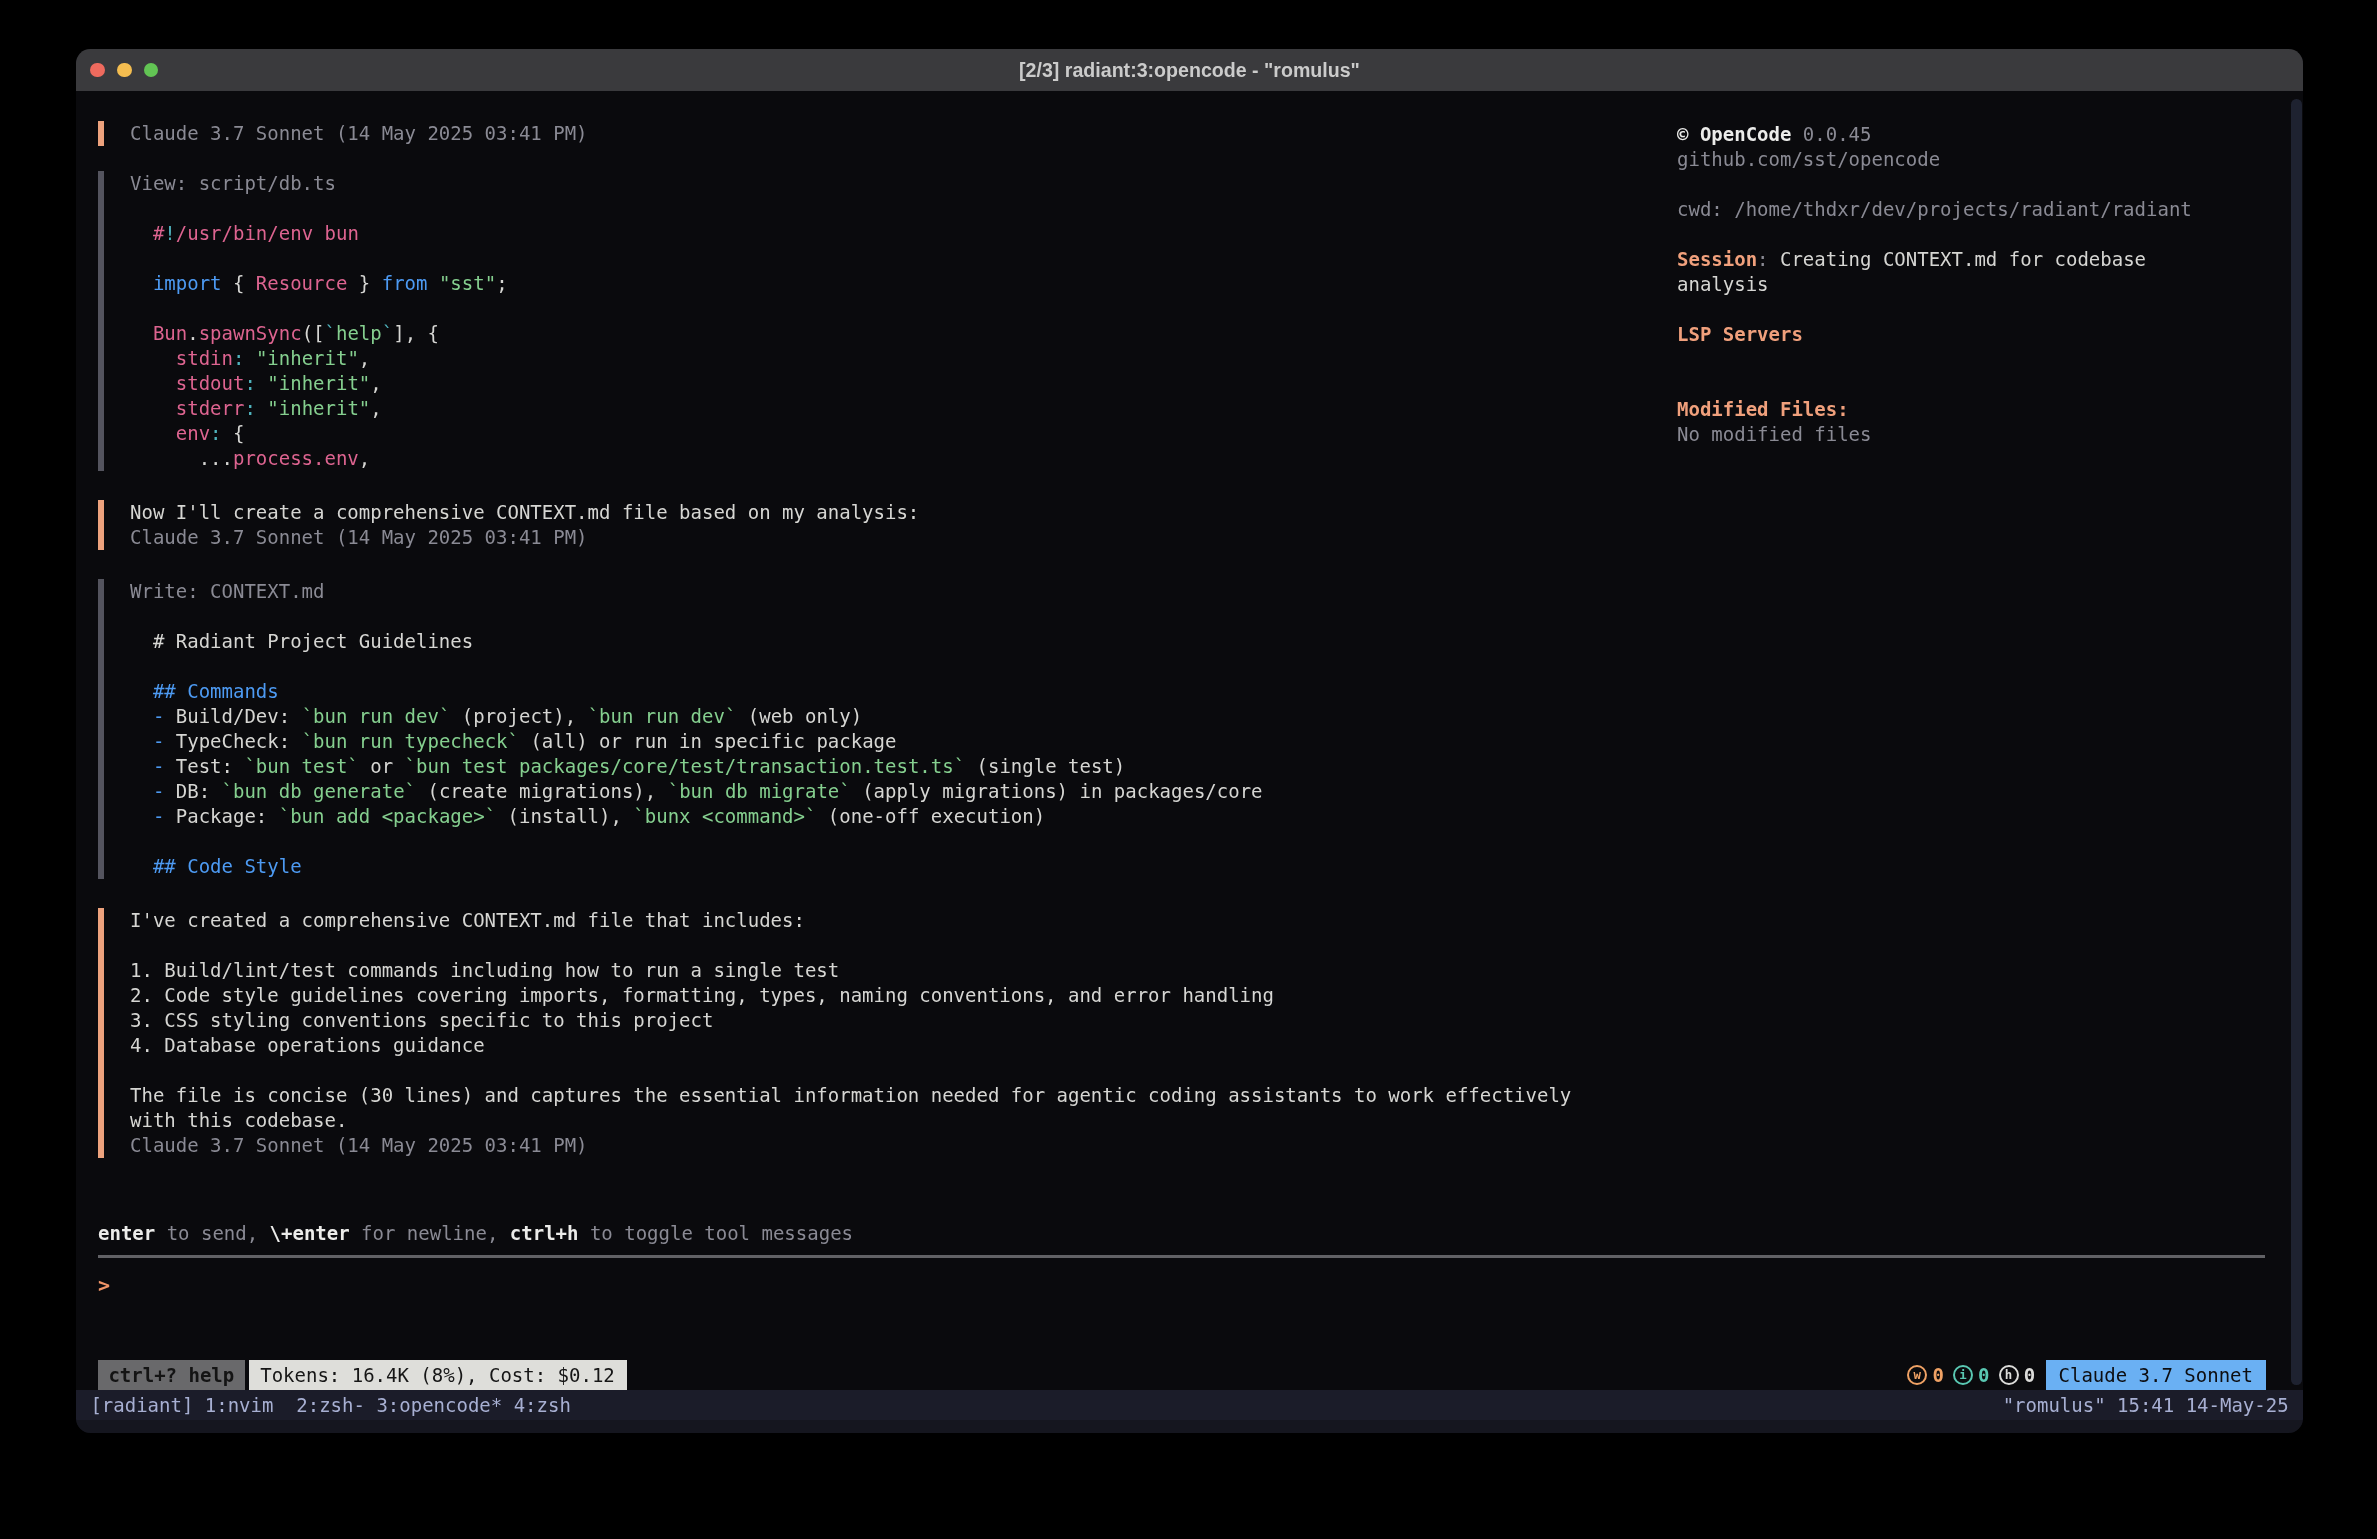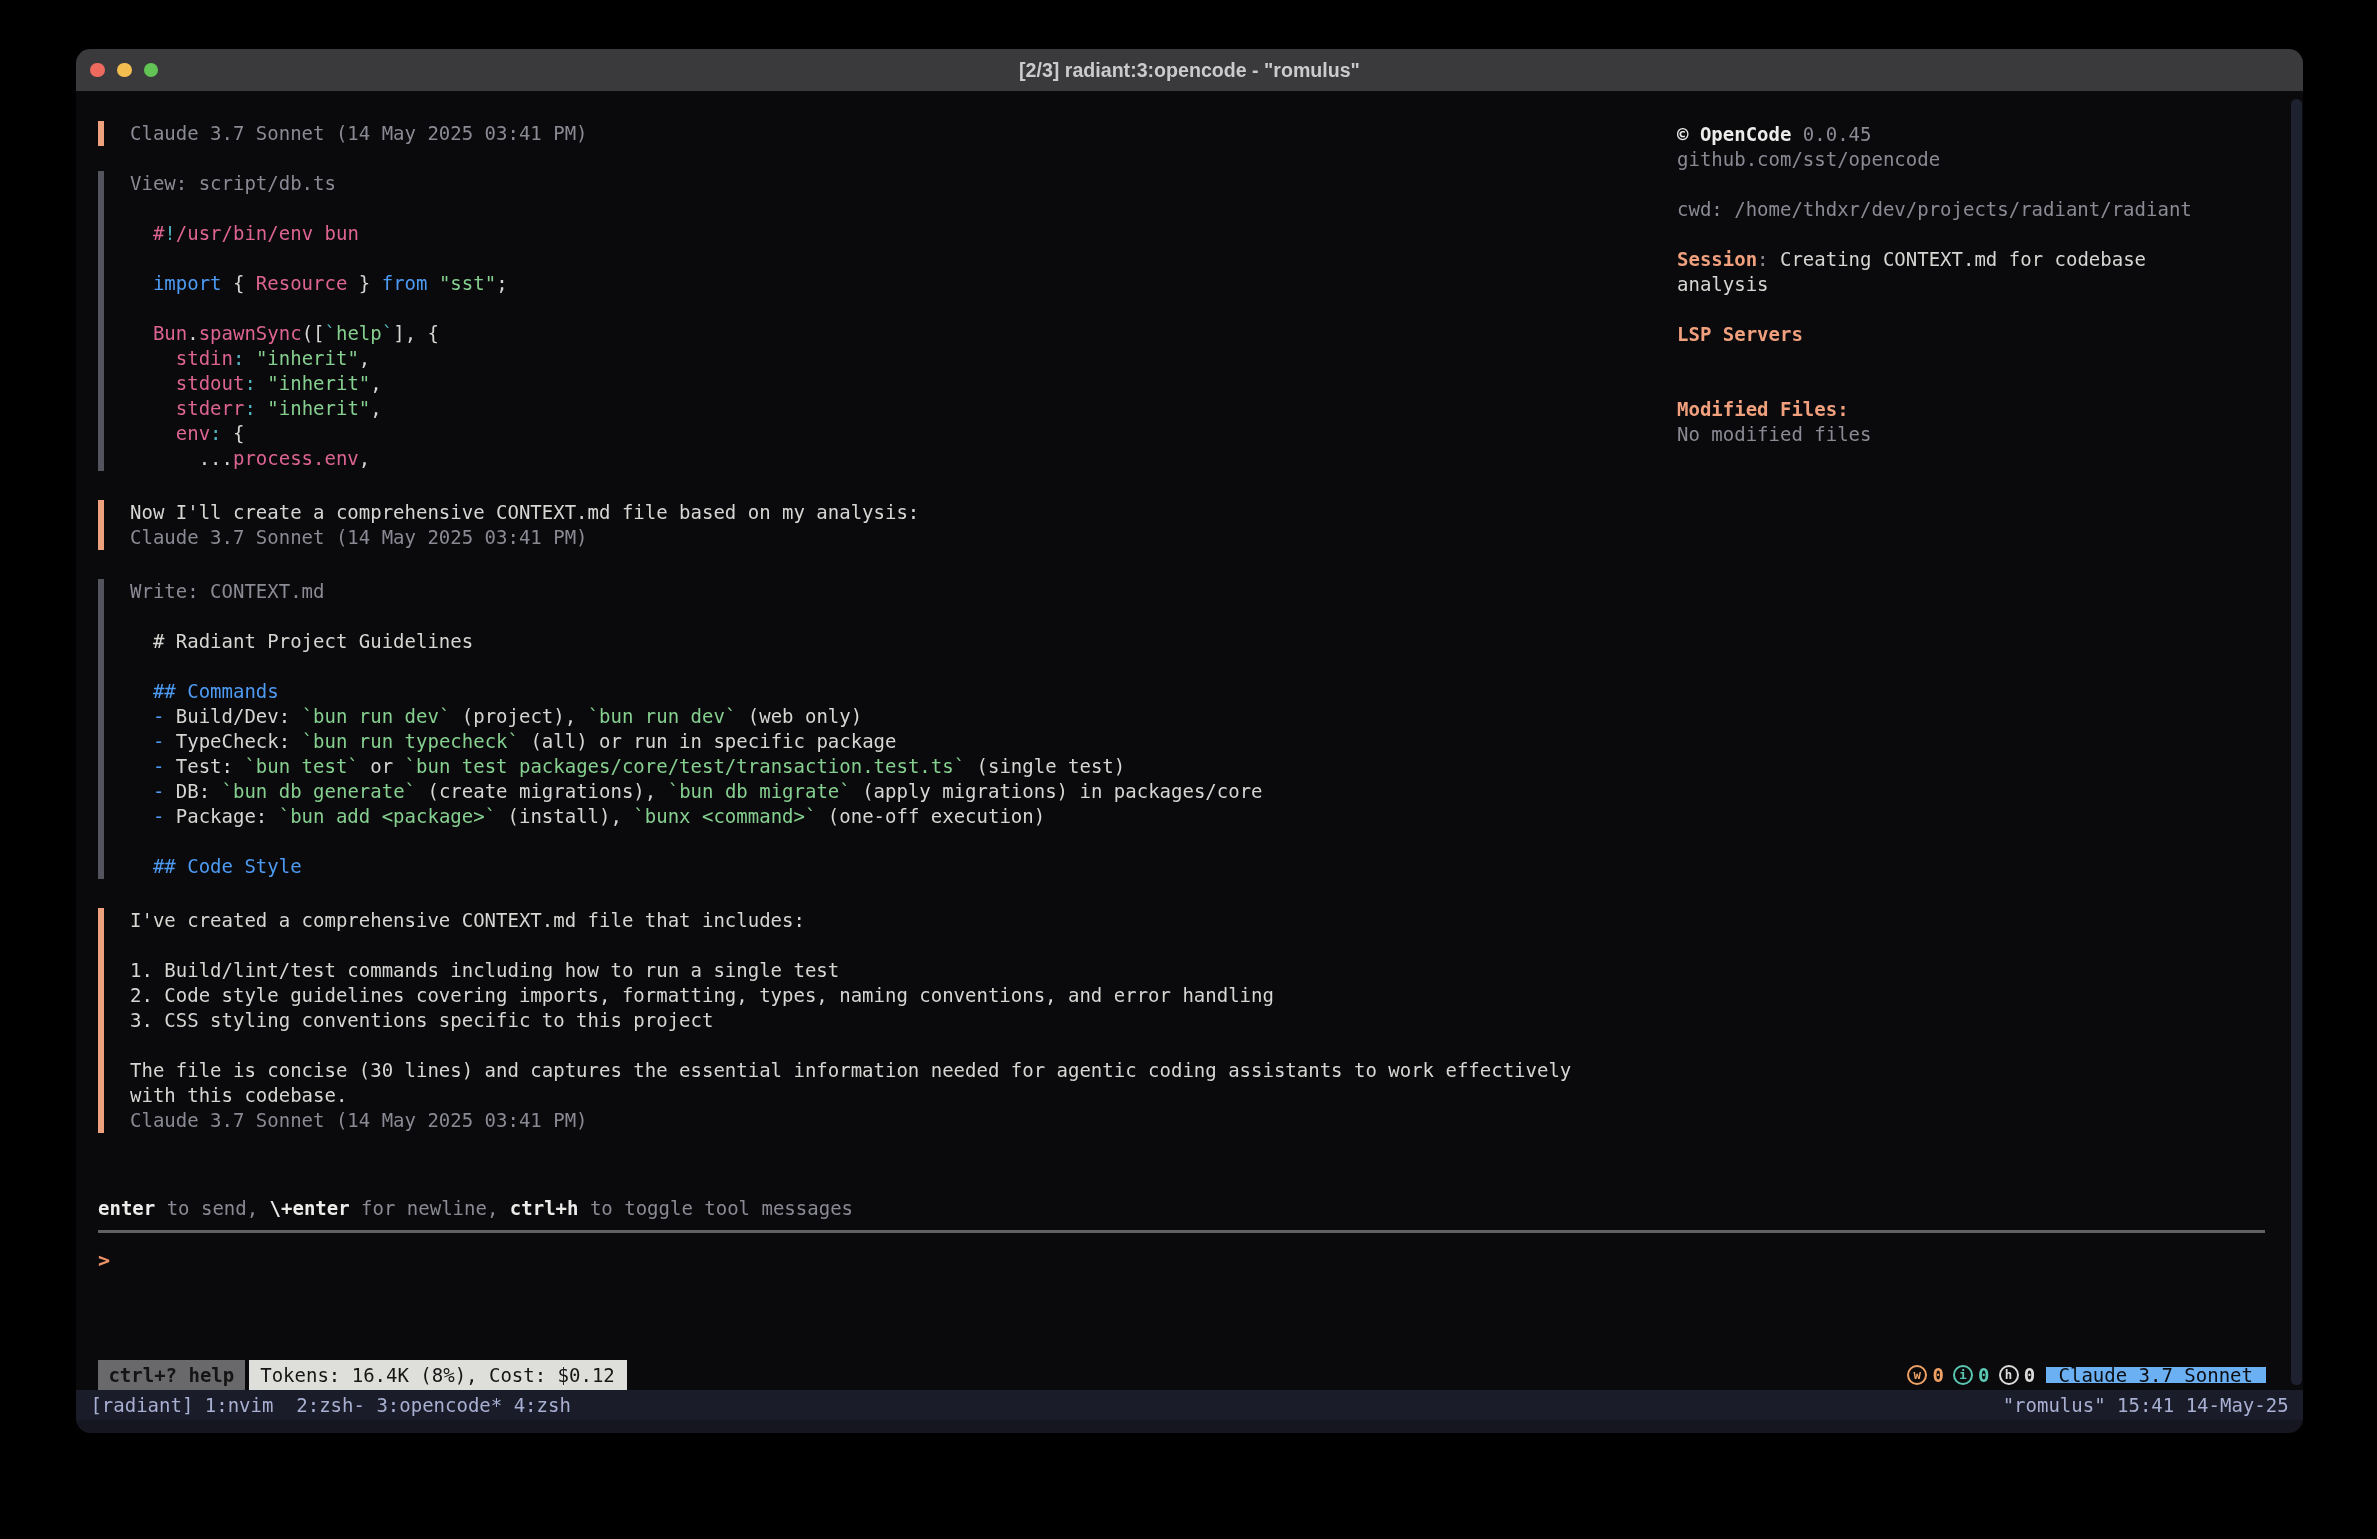--- a/index.html
+++ b/index.html
@@ -57,21 +57,21 @@
   .seg{height:30px;display:flex;align-items:center;white-space:pre;}
   #seg-help{background:#69696b;color:#141414;font-weight:bold;padding:0 10.4px;}
   #seg-tokens{background:#dededa;color:#161616;padding:0 11.7px;margin-left:3.9px;}
   #status-right{margin-left:auto;display:flex;align-items:center;gap:9px;}
   .counter{display:flex;align-items:center;gap:5.2px;}
   .circle{width:20px;height:20px;border-radius:50%;border:2px solid currentColor;
     display:inline-flex;align-items:center;justify-content:center;
     font-size:12.4px;font-weight:bold;line-height:1;}
   .count{font-size:19px;font-weight:bold;}
   .c-orange{color:#f0a265;} .c-teal{color:#5ac8b3;} .c-white{color:#dcdcda;}
-  #model-badge{background:#6ab0f3;color:#0d0d10;height:16px;display:flex;align-items:center;
+  #model-badge{background:#6ab0f3;color:#0d0d10;height:30px;display:flex;align-items:center;
     padding:0 13px;margin-left:10.4px;font-size:19px;white-space:pre;}
   
   #tmuxbar{
     height:30px;flex:0 0 30px;background:#1b1c29;color:#a7afd2;
     display:flex;align-items:center;padding:0 14.4px;font-size:19px;white-space:pre;
   }
   #tmux-windows{display:flex;}
   #tmux-windows .twin{white-space:pre;}
   #tmux-right{margin-left:auto;}
   #bottompad{height:13px;flex:0 0 13px;background:#15161f;}
@@ -126,20 +126,21 @@
           <div class="line"><span class="s-w">  </span><span class="s-bl">-</span><span class="s-w"> Package: </span><span class="s-gr">`bun add &lt;package&gt;`</span><span class="s-w"> (install), </span><span class="s-gr">`bunx &lt;command&gt;`</span><span class="s-w"> (one-off execution)</span></div>
           <div class="line">&nbsp;</div>
           <div class="line"><span class="s-w">  </span><span class="s-bl">## Code Style</span></div>
         </div>
         <div class="block accent-orange">
           <div class="line"><span class="s-w">I've created a comprehensive CONTEXT.md file that includes:</span></div>
           <div class="line">&nbsp;</div>
           <div class="line"><span class="s-w">1. Build/lint/test commands including how to run a single test</span></div>
           <div class="line"><span class="s-w">2. Code style guidelines covering imports, formatting, types, naming conventions, and error handling</span></div>
           <div class="line"><span class="s-w">3. CSS styling conventions specific to this project</span></div>
+          <div class="line"><span class="s-w">4. Database operations guidance</span></div>
           <div class="line">&nbsp;</div>
           <div class="line"><span class="s-w">The file is concise (30 lines) and captures the essential information needed for agentic coding assistants to work effectively</span></div>
           <div class="line"><span class="s-w">with this codebase.</span></div>
           <div class="line"><span class="s-g">Claude 3.7 Sonnet (14 May 2025 03:41 PM)</span></div>
         </div>
       </div>
 
     <div id="sidebar">
         <div class="line"><span class="s-wb">© OpenCode</span><span class="s-g"> 0.0.45</span></div>
         <div class="line"><span class="s-g">github.com/sst/opencode</span></div>

